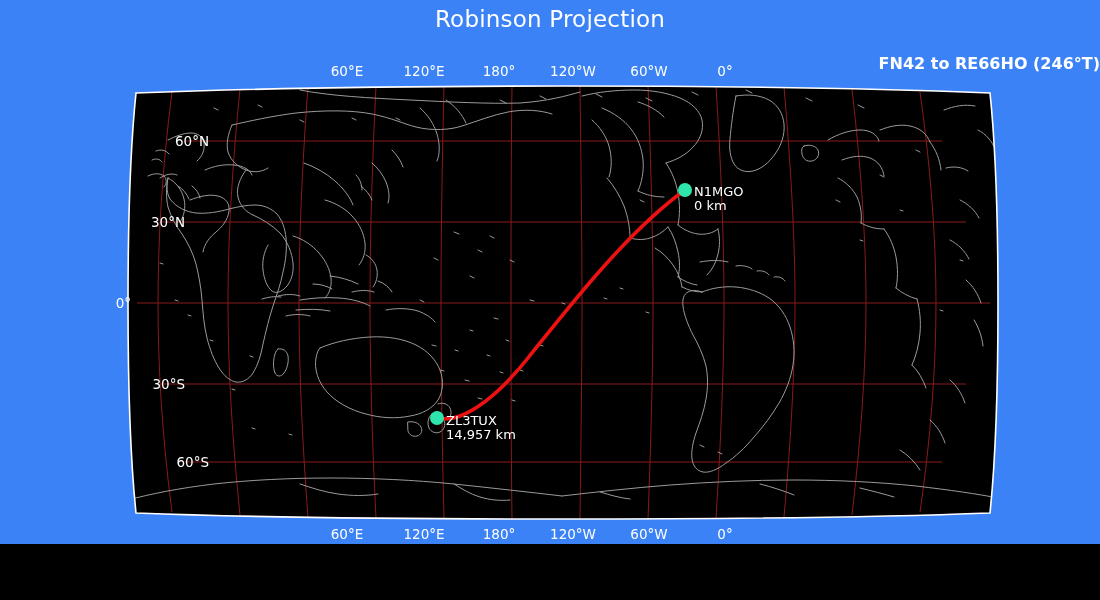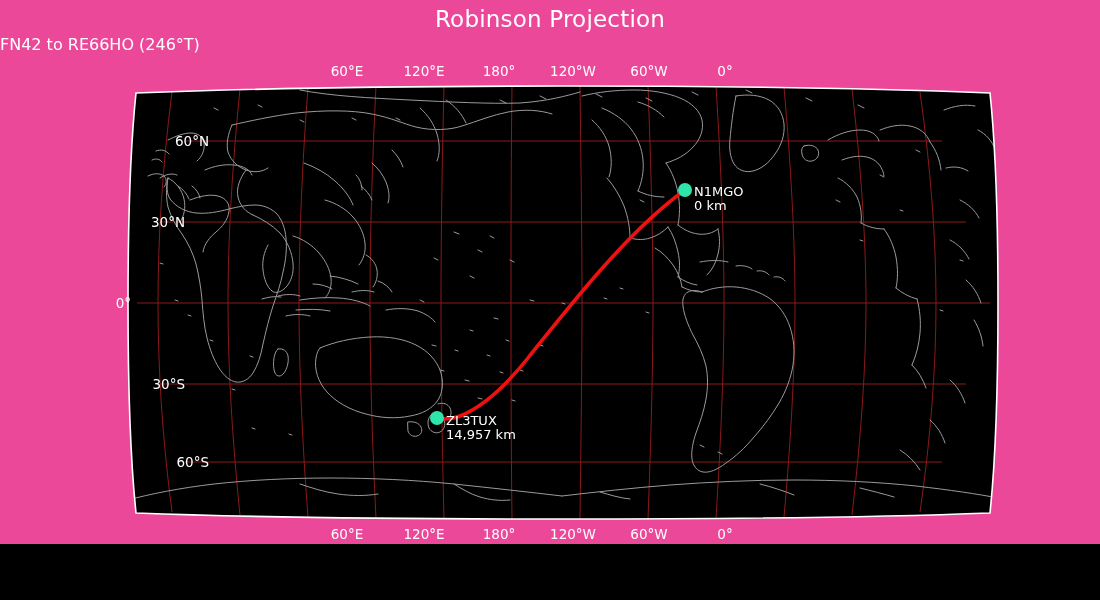--- a/index.html
+++ b/index.html
@@ -1,24 +1,24 @@
 <!DOCTYPE html>
 <html><head>
 <meta charset="utf-8">
 <style>
   html,body{margin:0;padding:0;background:#000;}
   body{width:1100px;height:600px;overflow:hidden;font-family:"DejaVu Sans","Liberation Sans",sans-serif;}
-  #root{position:relative;width:1100px;height:544px;background:#ec4899;}
+  #root{position:relative;width:1100px;height:544px;background:#3b82f6;}
   #title{
     position:absolute;left:0;top:6px;width:1100px;text-align:center;
     color:#ffffff;font-size:23px;font-weight:400;letter-spacing:.2px;
   }
   #subtitle{
-    position:absolute;left:0;top:35px;width:1100px;text-align:left;
-    color:#ffffff;font-size:16px;font-weight:400;
+    position:absolute;left:0;top:54px;width:1100px;text-align:right;
+    color:#ffffff;font-size:16px;font-weight:700;
   }
   #mapwrap{position:absolute;left:0;top:0;width:1100px;height:600px;}
   svg{display:block;}
   .lonlab,.latlab{fill:#ffffff;font-size:13.5px;font-family:"DejaVu Sans","Liberation Sans",sans-serif;}
   .lonlab{text-anchor:middle;}
   .latlab{text-anchor:end;}
   .marker-label{fill:#ffffff;font-size:13px;font-family:"DejaVu Sans","Liberation Sans",sans-serif;}
   .marker-sub{fill:#ffffff;font-size:13px;font-family:"DejaVu Sans","Liberation Sans",sans-serif;}
 </style>
 </head>

